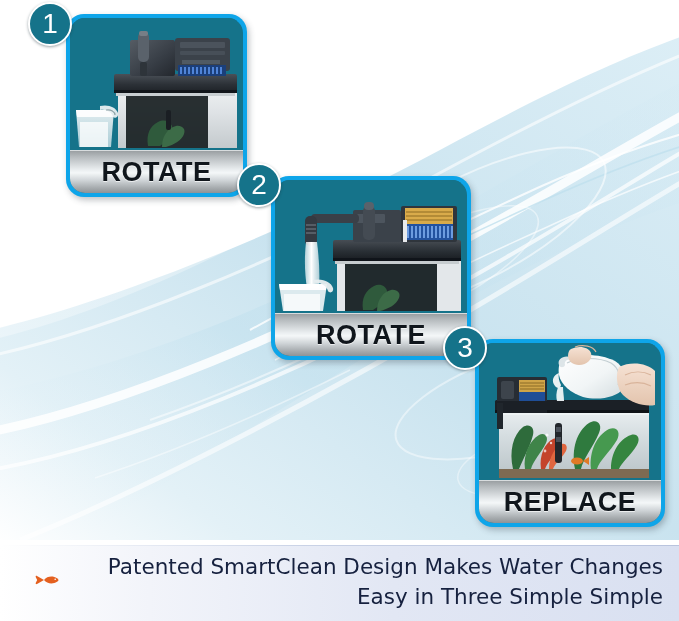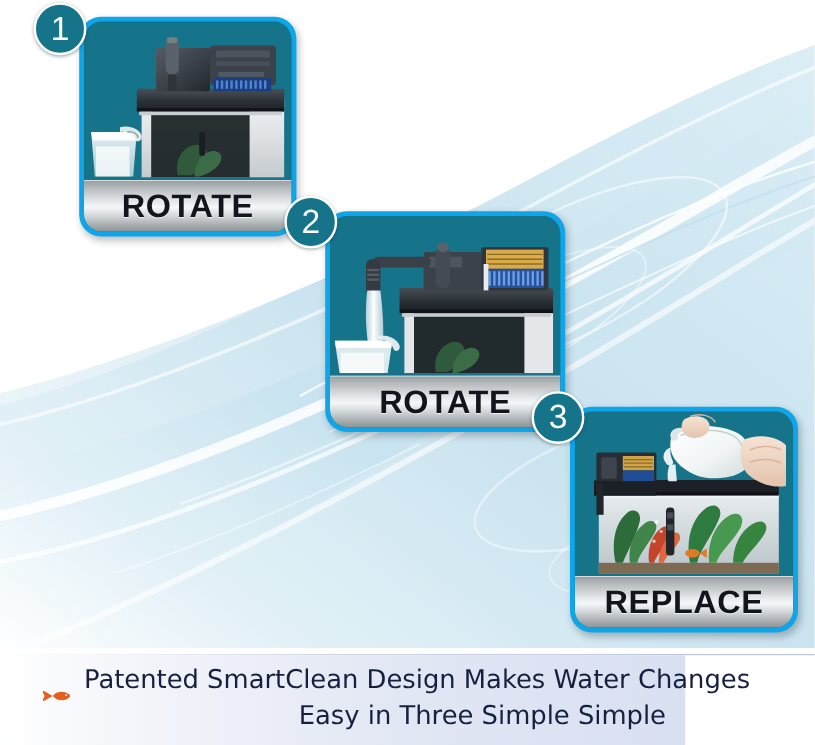--- a/index.html
+++ b/index.html
@@ -114,21 +114,21 @@
     color: #ffffff;
     line-height: 1;
     margin-top: -1px;
   }
 
   
   #caption-band {
     position: absolute;
     left: 0;
     bottom: 0;
-    width: 571px;
+    width: 679px;
     height: 75px;
     background: linear-gradient(to right,
         #ffffff 0%,
         #f2f4fa 22%,
         #e2e7f4 58%,
         #d9e0f1 100%);
     display: flex;
     align-items: center;
   }
   #caption-divider {

